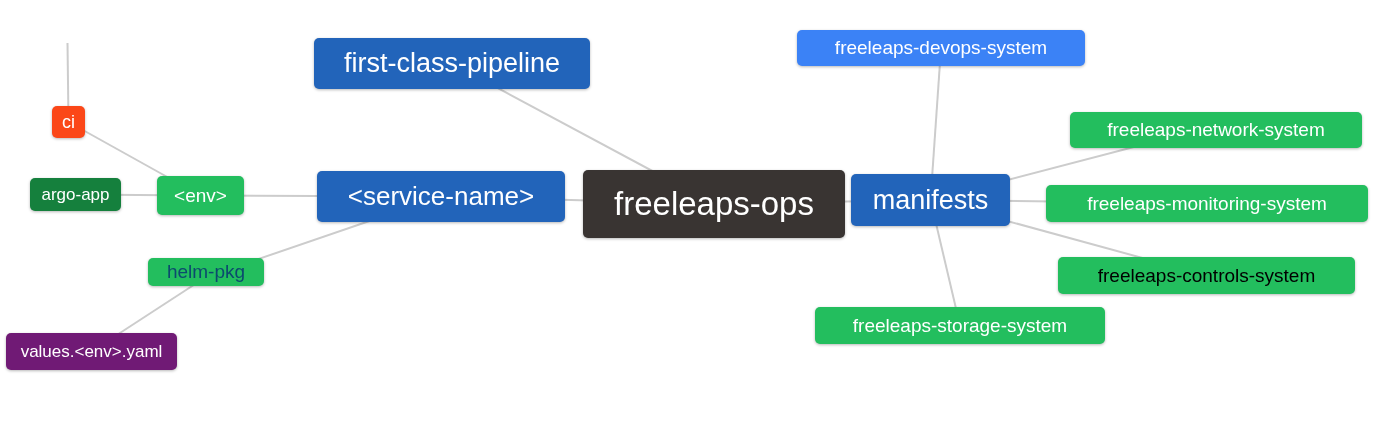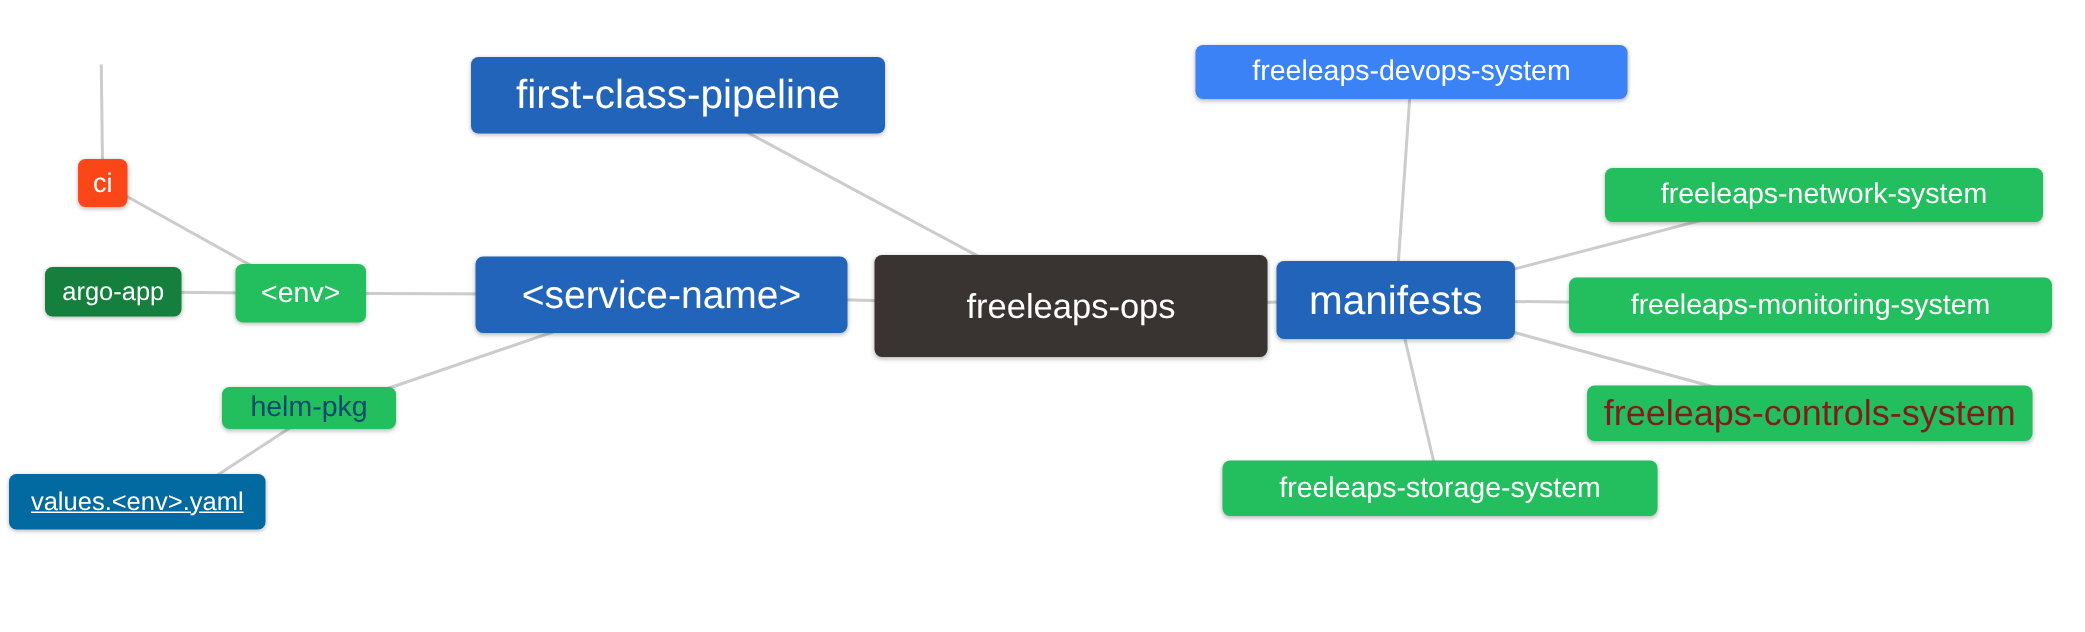--- a/index.html
+++ b/index.html
@@ -62,33 +62,33 @@
 
 
   <div class="node" style="left: 52px; top: 106px; width: 33px; height: 32px; font-size: 18px; background-color: rgb(251, 71, 24); color: rgb(255, 255, 255);">ci</div>
 
   <div class="node" style="left: 30px; top: 178px; width: 91px; height: 33px; font-size: 17px; background-color: #15803d; color: rgb(255, 255, 255);">argo-app</div>
 
   <div class="node" style="left: 157px; top: 176px; width: 87px; height: 39px; font-size: 19px; background-color: rgb(35, 190, 94); color: rgb(255, 255, 255);">&lt;env&gt;</div>
 
   <div class="node" style="left: 148px; top: 258px; width: 116px; height: 28px; font-size: 19px; background-color: rgb(35, 190, 94); color: #0c4a6e;">helm-pkg</div>
 
-  <div class="node" style="left: 6px; top: 316px; width: 171px; height: 37px; font-size: 17px; background-color: #0369a1; color: rgb(255, 255, 255); text-decoration: underline;">values.&lt;env&gt;.yaml</div>
+  <div class="node" style="left: 6px; top: 333px; width: 171px; height: 37px; font-size: 17px; background-color: #701a75; color: rgb(255, 255, 255);">values.&lt;env&gt;.yaml</div>
 
   <div class="node" style="left: 314px; top: 38px; width: 276px; height: 51px; font-size: 27px; background-color: rgb(34, 100, 186); color: rgb(255, 255, 255);">first-class-pipeline</div>
 
   <div class="node" style="left: 317px; top: 171px; width: 248px; height: 51px; font-size: 26px; background-color: rgb(34, 100, 186); color: rgb(255, 255, 255);">&lt;service-name&gt;</div>
 
-  <div class="node" style="left: 583px; top: 170px; width: 262px; height: 68px; font-size: 23px; background-color: rgb(57, 52, 50); color: rgb(255, 255, 255);">freeleaps-ops</div>
+  <div class="node" style="left: 583px; top: 170px; width: 262px; height: 68px; font-size: 33px; background-color: rgb(57, 52, 50); color: rgb(255, 255, 255);">freeleaps-ops</div>
 
   <div class="node" style="left: 851px; top: 174px; width: 159px; height: 52px; font-size: 27px; background-color: rgb(34, 100, 186); color: rgb(255, 255, 255);">manifests</div>
 
   <div class="node" style="left: 797px; top: 30px; width: 288px; height: 36px; font-size: 19px; background-color: #3b82f6; color: rgb(255, 255, 255);">freeleaps-devops-system</div>
 
   <div class="node" style="left: 1053px; top: 112px; width: 292px; height: 36px; font-size: 19px; background-color: rgb(35, 190, 94); color: rgb(255, 255, 255); margin-left: 17px;">freeleaps-network-system</div>
 
   <div class="node" style="left: 1046px; top: 185px; width: 322px; height: 37px; font-size: 19px; background-color: rgb(35, 190, 94); color: rgb(255, 255, 255);">freeleaps-monitoring-system</div>
 
-  <div class="node" style="left: 1058px; top: 257px; width: 297px; height: 37px; font-size: 24px; background-color: rgb(35, 190, 94); color: #7f1d1d;">freeleaps-controls-system</div>
+  <div class="node" style="left: 1058px; top: 257px; width: 297px; height: 37px; font-size: 19px; background-color: rgb(35, 190, 94); color: #000000;">freeleaps-controls-system</div>
 
   <div class="node" style="left: 815px; top: 307px; width: 290px; height: 37px; font-size: 19px; background-color: rgb(35, 190, 94); color: rgb(255, 255, 255);">freeleaps-storage-system</div>
 
 </div>
 
 </body></html>

